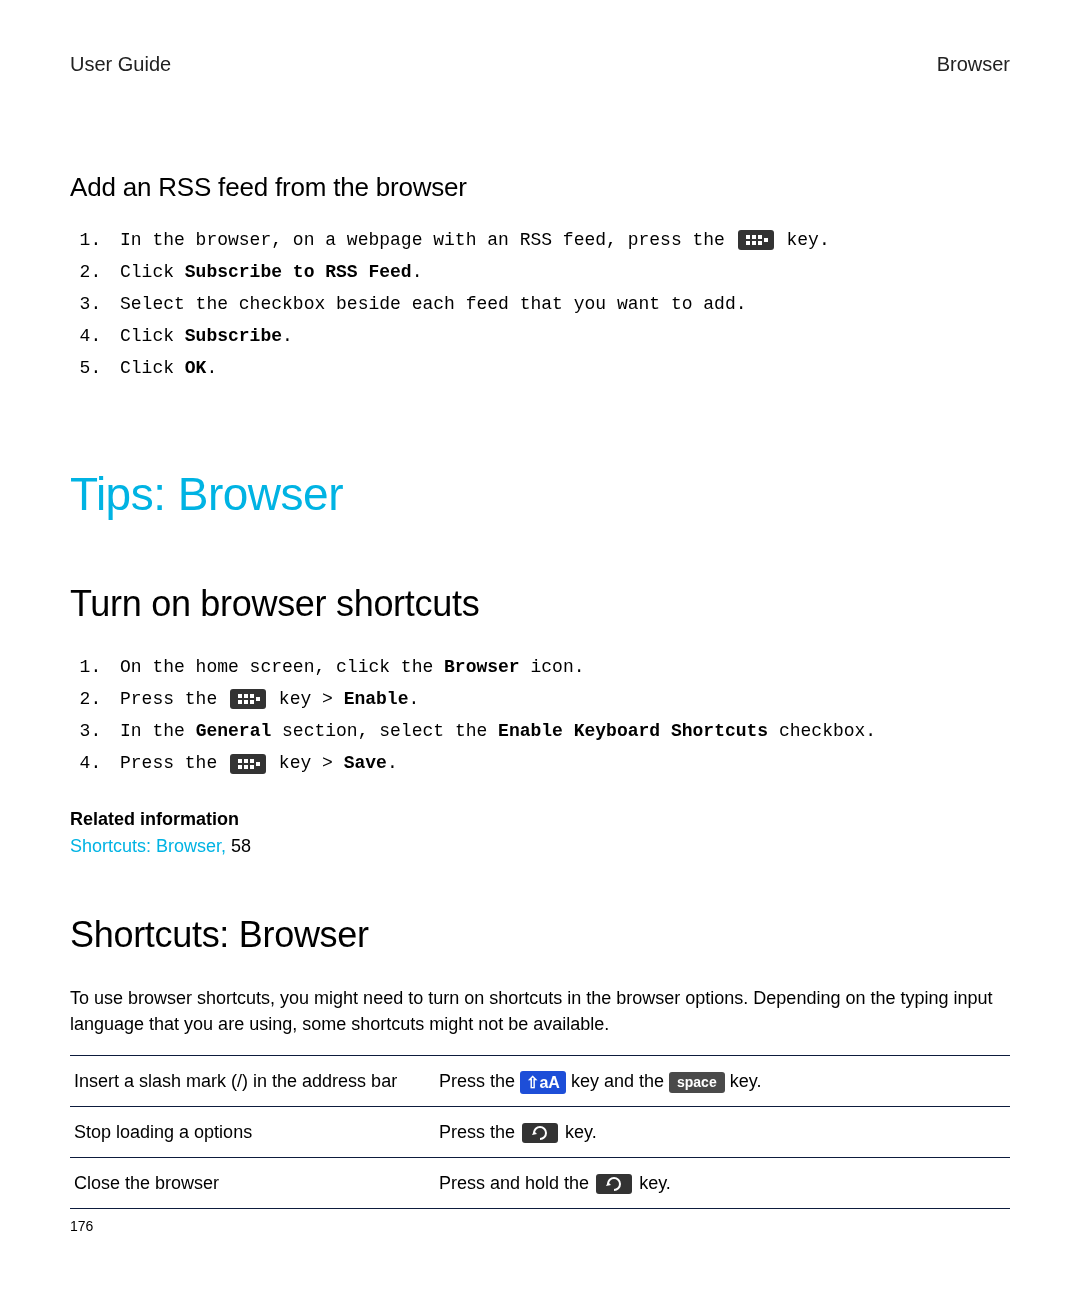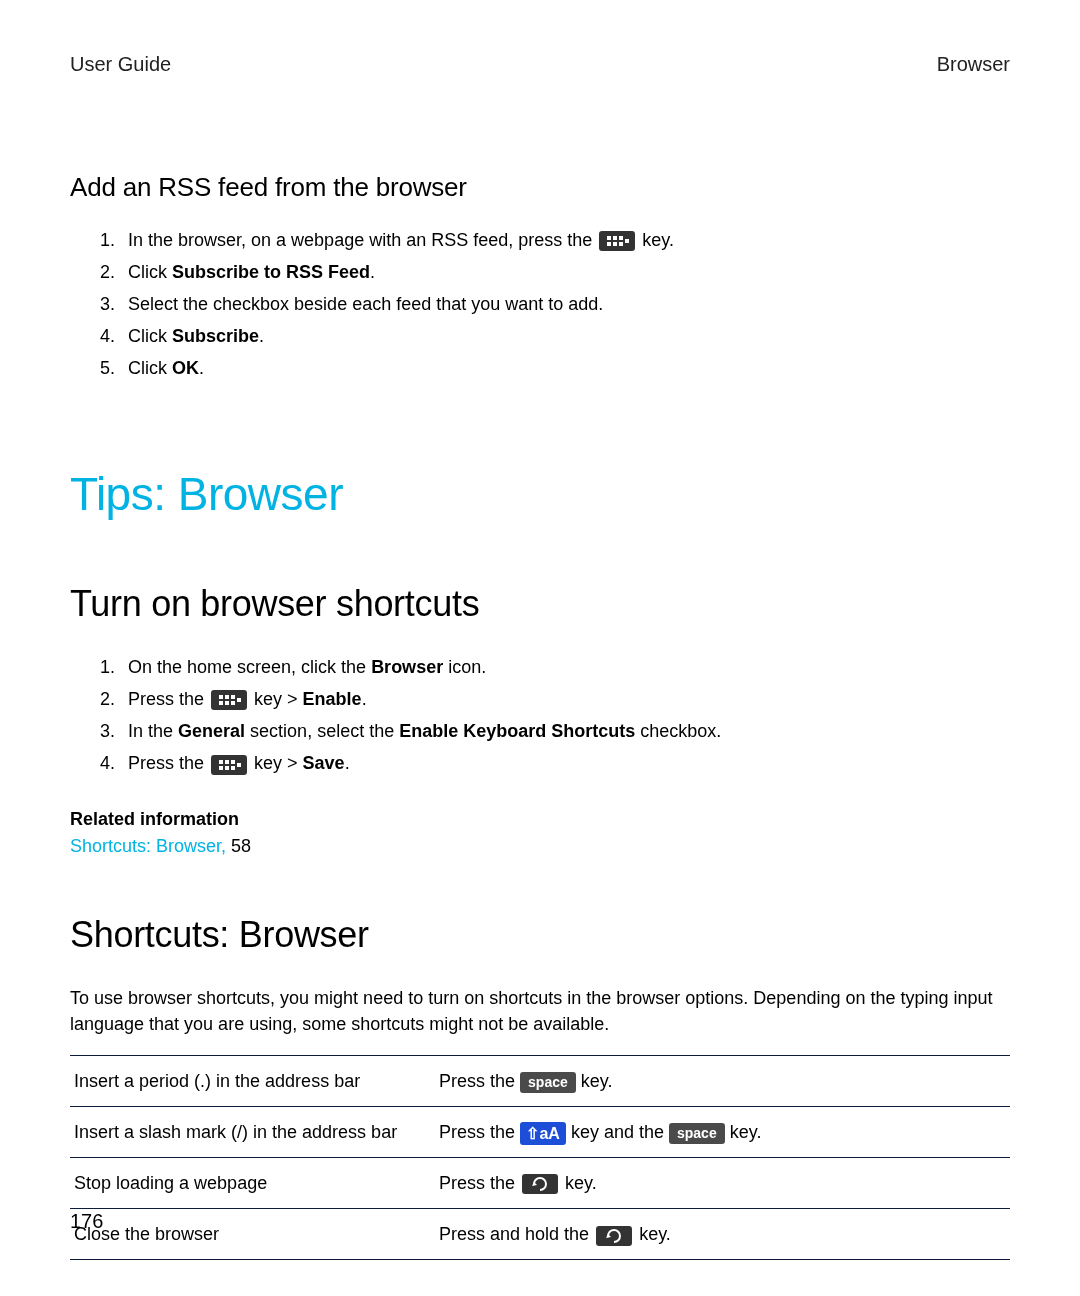--- a/index.html
+++ b/index.html
@@ -30,21 +30,22 @@
   .section-h3 {
     font-size: 26px;
     font-weight: 400;
     margin: 90px 0 20px 0;
     letter-spacing: -0.2px;
   }
 
   ol.steps {
     list-style: decimal;
     padding-left: 42px;
-    margin: 8px;
+    margin: 0;
+    font-family: Liberation Mono, monospace;
   }
   ol.steps > li {
     padding-left: 8px;
     margin: 6px 0;
   }
 
   h1.tips {
     color: #00b3e3;
     font-weight: 400;
     font-size: 46px;
@@ -138,21 +139,21 @@
     border-bottom: 1px solid #0d1b3d;
     padding: 12px 6px 12px 4px;
     vertical-align: middle;
   }
   table.shortcuts td.left-col { width: 355px; }
 
   .page-num {
     position: absolute;
     left: 70px;
     bottom: 60px;
-    font-size: 20px;
+    font-size: 14px;
   }
 
   b { font-weight: 700; }
 </style>
 </head>
 <body>
 
 <div class="header">
   <span class="left">User Guide</span>
   <span class="right">Browser</span>
@@ -205,40 +206,32 @@
 <div>
   <a href="#" class="related-link">Shortcuts: Browser, </a><span>58</span>
 </div>
 
 <h2 class="sub">Shortcuts: Browser</h2>
 
 <p class="intro-p">To use browser shortcuts, you might need to turn on shortcuts in the browser options. Depending on the typing input language that you are using, some shortcuts might not be available.</p>
 
 <table class="shortcuts">
   <tbody>
-      <tr>
-    <td class="left-col">Insert a period (.) in the address bar</td>
-    <td>
-      <span>Press the </span>
-      <span class="key-label">space</span>
-      <span> key.</span>
-    </td>
-  </tr>
   <tr>
     <td class="left-col">Insert a slash mark (/) in the address bar</td>
     <td>
       <span>Press the </span>
       <span class="key-shift">⇧aA</span>
       <span> key and the </span>
       <span class="key-label">space</span>
       <span> key.</span>
     </td>
   </tr>
   <tr>
-    <td class="left-col">Stop loading a webpage</td>
+    <td class="left-col">Stop loading a options</td>
     <td>
       <span>Press the </span>
       <span class="key-back">
         <svg width="20" height="14" viewBox="0 0 20 14">
               <path d="M4 7 A6 6 0 1 1 10 13" fill="none" stroke="#fff" stroke-width="2"></path>
               <path d="M2 9 L4 5 L7 8 Z" fill="#fff"></path>
             </svg>
       </span>
       <span> key.</span>
     </td>

